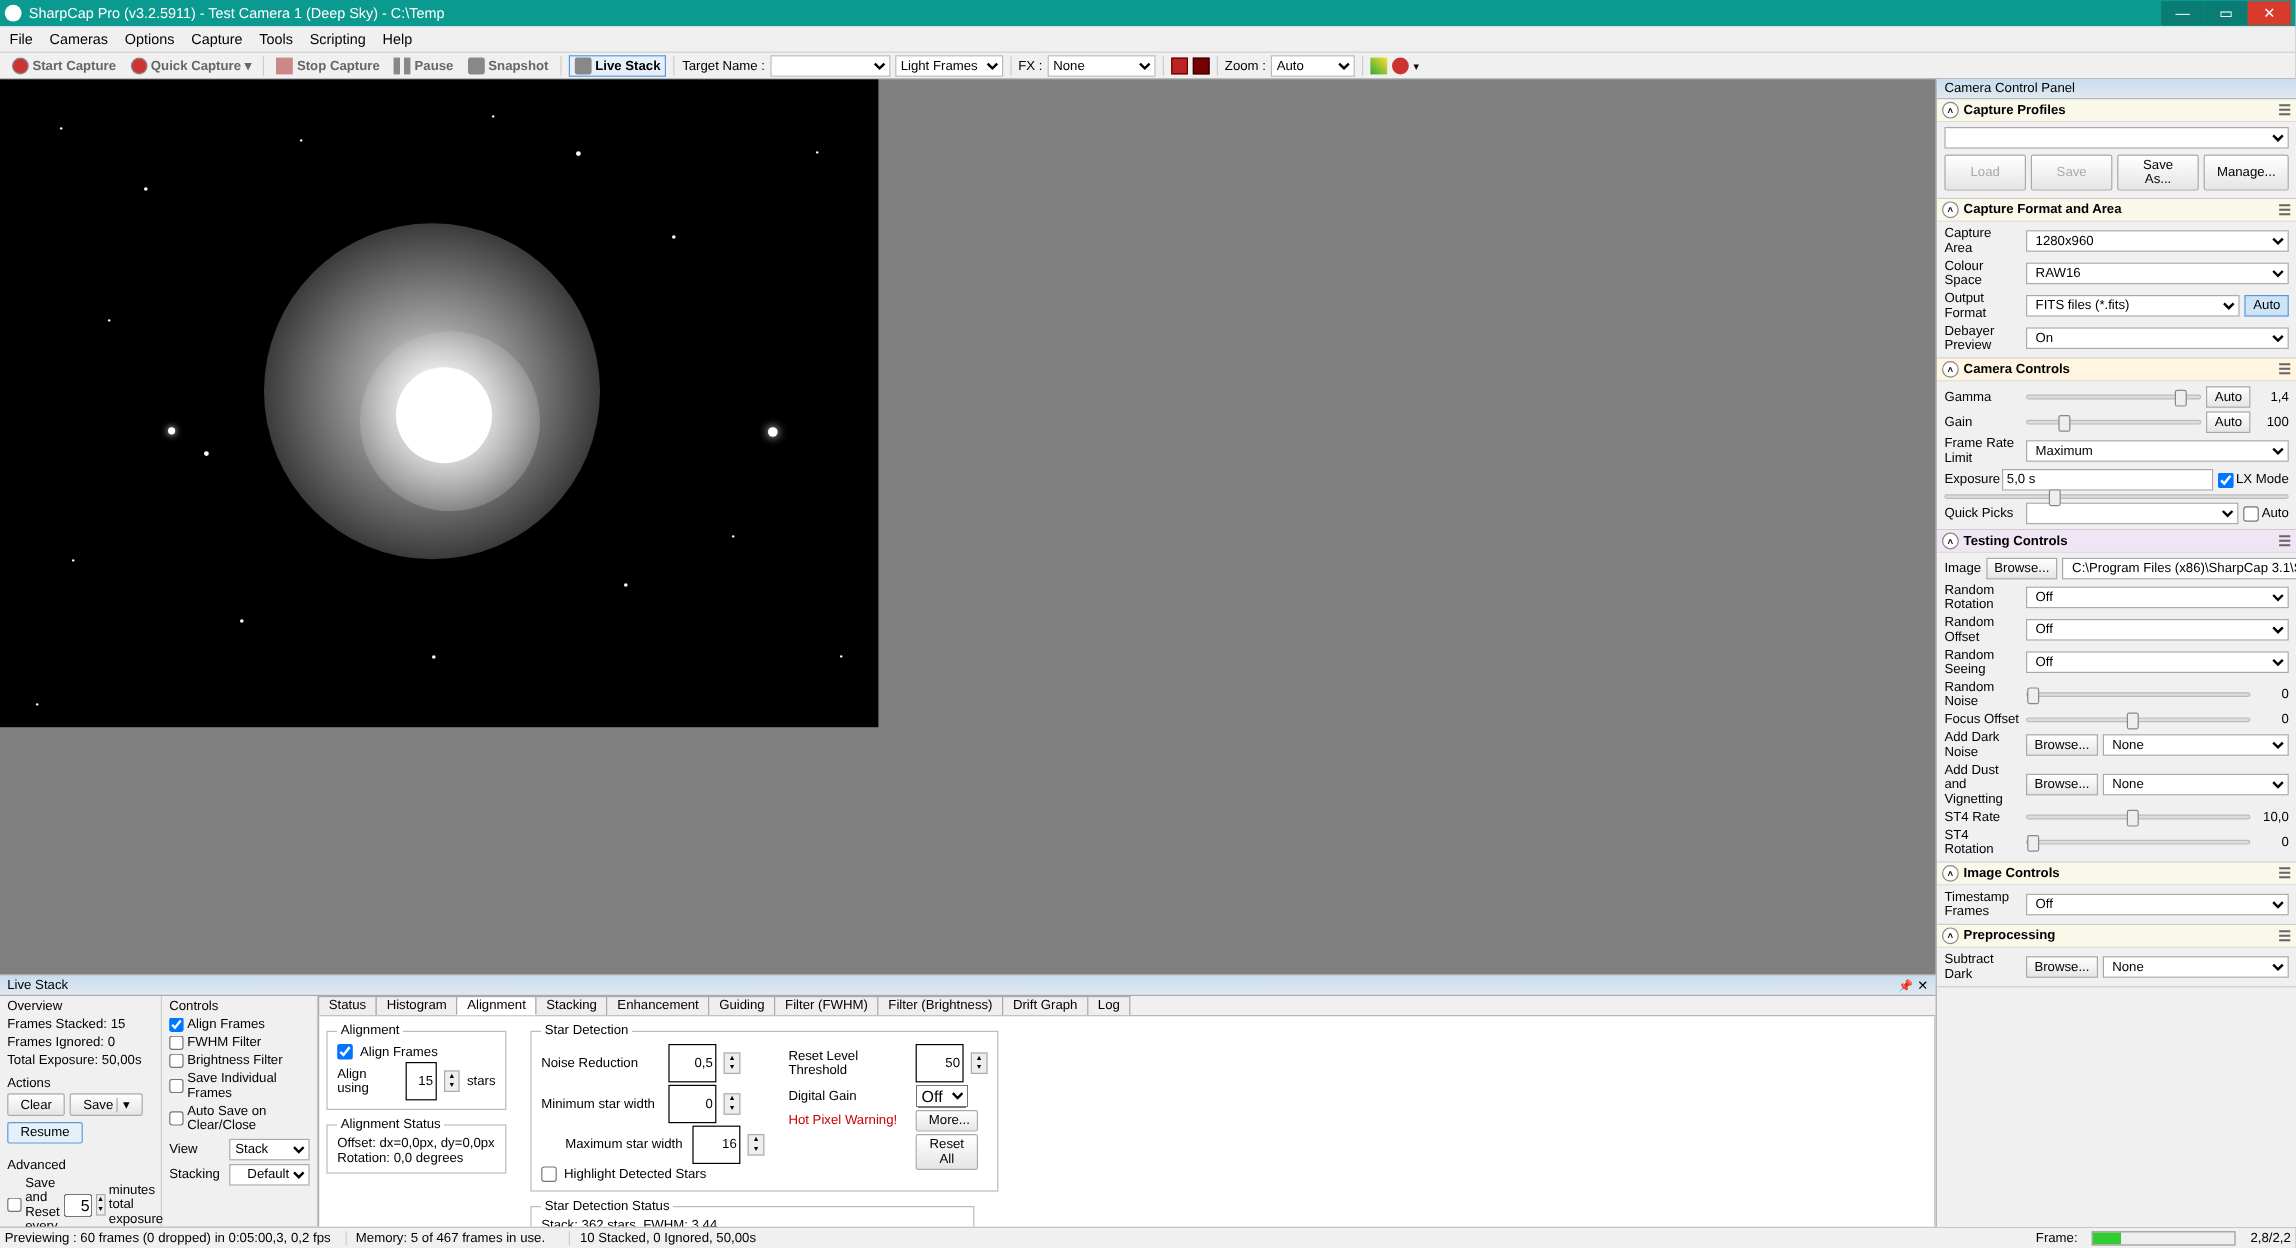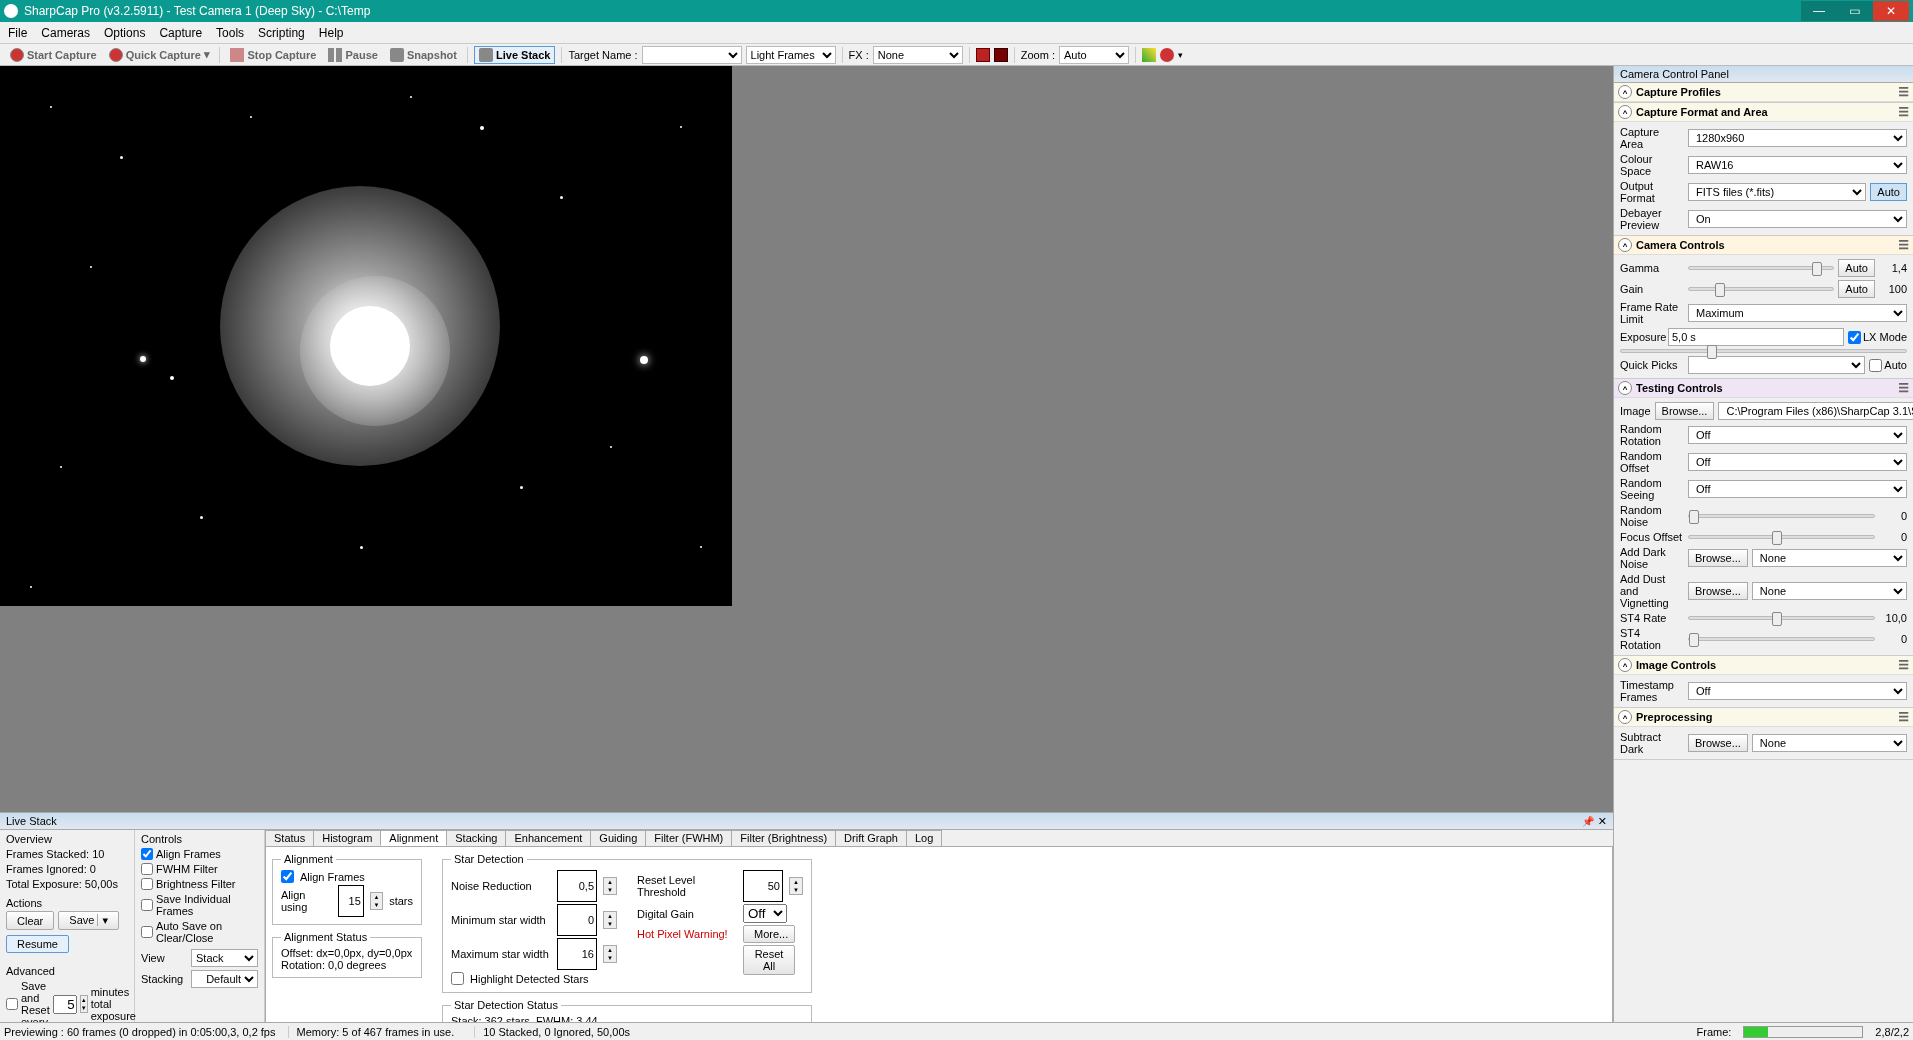--- a/index.html
+++ b/index.html
@@ -189,21 +189,21 @@
 
     <div class="livestack">
       <div class="ls-header">
         <span>Live Stack</span>
         <span><span class="pin">📌</span> <span>✕</span></span>
       </div>
       <div class="ls-body">
 
         <div class="ls-col" style="width:135px;">
           <div class="sect">Overview</div>
-          <div class="sect">Frames Stacked:  10</div>
+          <div class="sect">Frames Stacked:  15</div>
           <div class="sect">Frames Ignored:   0</div>
           <div class="sect">Total Exposure:   50,00s</div>
           <div class="sect" style="margin-top:4px;">Actions</div>
           <div style="display:flex;gap:4px;">
             <button class="btn">Clear</button>
             <button class="btn"><span>Save</span> <span style="border-left:1px solid #aaa;padding-left:4px;">▾</span></button>
           </div>
           <div style="margin-top:4px;"><button class="btn active">Resume</button></div>
           <div class="sect" style="margin-top:10px;">Advanced</div>
           <label>
@@ -302,21 +302,21 @@
                       </div>
                     <div class="frow">
                         <span style="width:100px;">Minimum star width</span>
                         <input type="text" value="0" style="">
                         <span class="spinbtns">
                           <div>▲</div>
                           <div>▼</div>
                         </span>
                       </div>
                     <div class="frow">
-                        <span style="width:100px;">Maximum star width</span>
+                        <span style="width:100px;margin-left:20px;">Maximum star width</span>
                         <input type="text" value="16" style="">
                         <span class="spinbtns">
                           <div>▲</div>
                           <div>▼</div>
                         </span>
                       </div>
                     <label class="frow">
                         <input type="checkbox" style="">
                         <span>Highlight Detected Stars</span>
                       </label>
@@ -359,20 +359,31 @@
 
   <div class="rightpanel">
     <div class="rp-title">Camera Control Panel</div>
 
     <div class="section">
       <div class="section-hdr cream">
           <span class="chev">˄</span>
           <span>Capture Profiles</span>
           <span class="hamb">☰</span>
         </div>
+      <div class="section-body">
+        <div class="ctrl-row">
+            <select><option></option></select>
+          </div>
+        <div class="btnrow">
+          <button class="btn" style="color:#aaa;">Load</button>
+          <button class="btn" style="color:#aaa;">Save</button>
+          <button class="btn" style="color:#000;">Save As...</button>
+          <button class="btn" style="color:#000;">Manage...</button>
+        </div>
+      </div>
     </div>
 
     <div class="section">
       <div class="section-hdr cream">
           <span class="chev">˄</span>
           <span>Capture Format and Area</span>
           <span class="hamb">☰</span>
         </div>
       <div class="section-body">
         <div class="ctrl-row">

